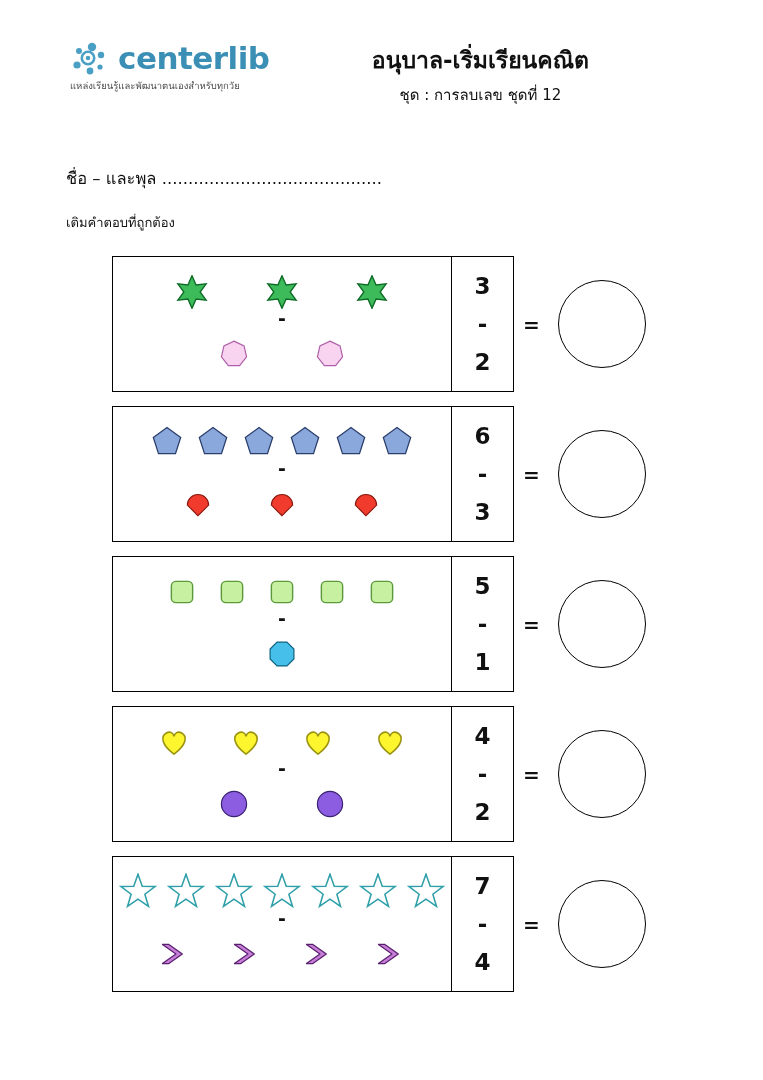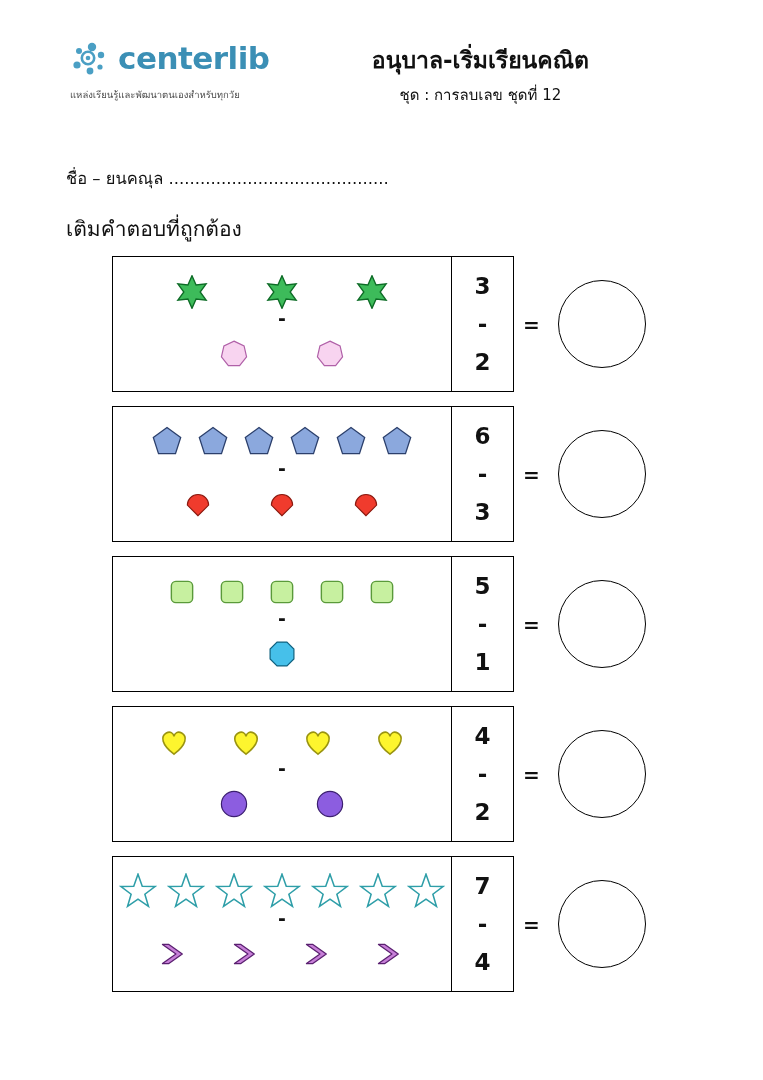--- a/index.html
+++ b/index.html
@@ -41,21 +41,21 @@
     flex: 0 0 40px;
   }
   .logo-word {
     font-size: 31px;
     font-weight: bold;
     color: #3b8fb5;
     letter-spacing: -0.5px;
     font-family: "DejaVu Sans", "Liberation Sans", sans-serif;
   }
   .logo-tag {
-    margin-top: 9px;
+    margin-top: 0;
     margin-left: 2px;
     font-size: 9.5px;
     color: #4a4a4a;
     letter-spacing: 0;
   }
 
   .title-block {
     position: absolute;
     right: 62px;
     top: 8px;
@@ -79,21 +79,21 @@
     left: 66px;
     top: 165px;
     font-size: 16.5px;
     color: #111;
     white-space: nowrap;
   }
   .instruction {
     position: absolute;
     left: 66px;
     top: 212px;
-    font-size: 21px;
+    font-size: 13px;
     color: #111;
   }
 
   
   .problems {
     position: absolute;
     left: 0;
     top: 256px;
     width: 763px;
   }
@@ -199,21 +199,21 @@
     </div>
     <div class="logo-tag">แหล่งเรียนรู้และพัฒนาตนเองสำหรับทุกวัย</div>
   </div>
 
   <div class="title-block">
     <div class="doc-title">อนุบาล-เริ่มเรียนคณิต</div>
     <div class="doc-subtitle">ชุด : การลบเลข ชุดที่ 12</div>
   </div>
 </div>
 
-<div class="name-line">ชื่อ – ยนคณุล ..........................................</div>
+<div class="name-line">ชื่อ – และพุล ..........................................</div>
 <div class="instruction">เติมคำตอบที่ถูกต้อง</div>
 
 <div class="problems" id="problems">
     <div class="problem-row">
       <div class="box">
         <div class="pictures">
           <div class="pic-row top" style="gap: 56px;">
             <span class="shape-cell">
               <svg width="34" height="34" viewBox="0 0 100 100">
                 <polygon points="50.0,2.0 62.0,29.2 91.6,26.0 74.0,50.0 91.6,74.0 62.0,70.8 50.0,98.0 38.0,70.8 8.4,74.0 26.0,50.0 8.4,26.0 38.0,29.2" fill="#3dbb5a" stroke="#0d6b26" stroke-width="4"></polygon>

